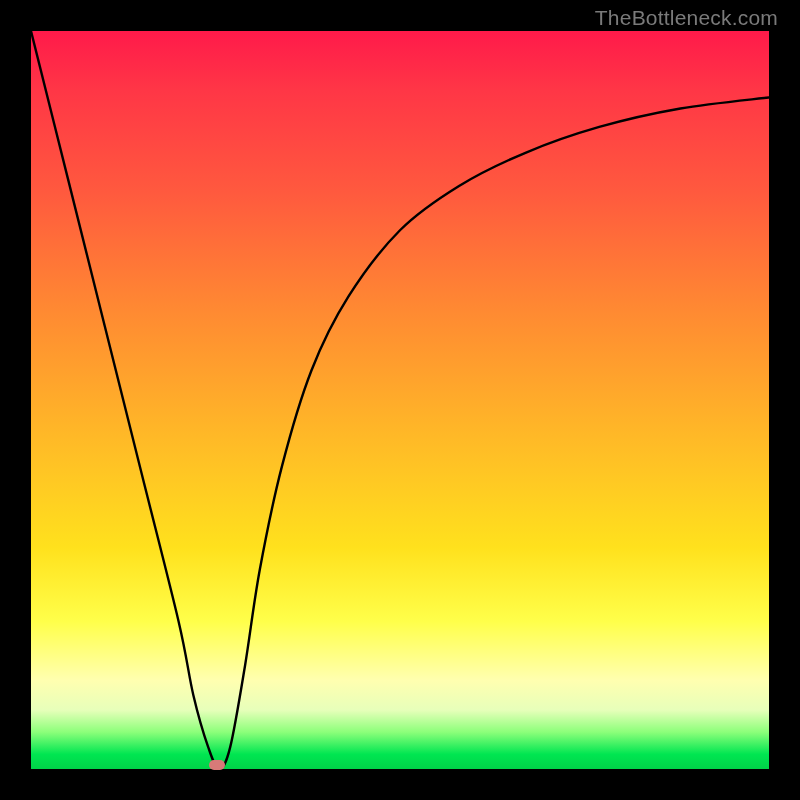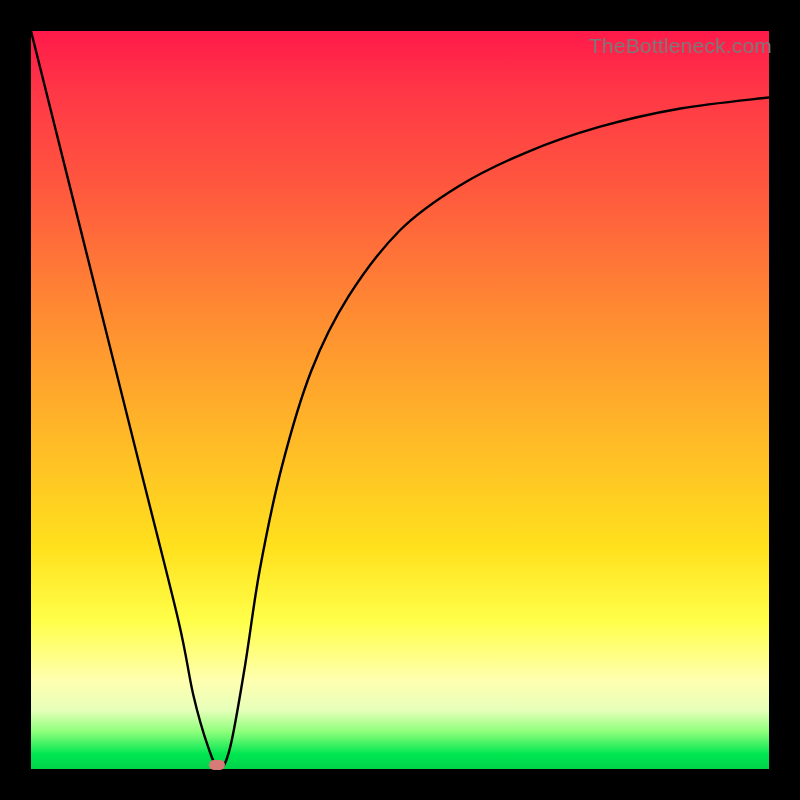--- a/index.html
+++ b/index.html
@@ -36,27 +36,26 @@
       #ffffb0 88%,
       #e7ffba 92%,
       #8cff7a 95%,
       #00e651 98%,
       #00d248 100%
     );
   }
   .attribution {
     position: absolute;
     top: 6px;
-    right: 28px;
+    right: 22px;
     color: #7a7a7a;
     font-size: 21px;
     font-weight: 500;
     letter-spacing: 0.2px;
     z-index: 5;
-    margin-top: 28px;
   }
   svg.curve {
     position: absolute;
     left: 0;
     top: 0;
     width: 738px;
     height: 738px;
     z-index: 3;
   }
   .marker {

